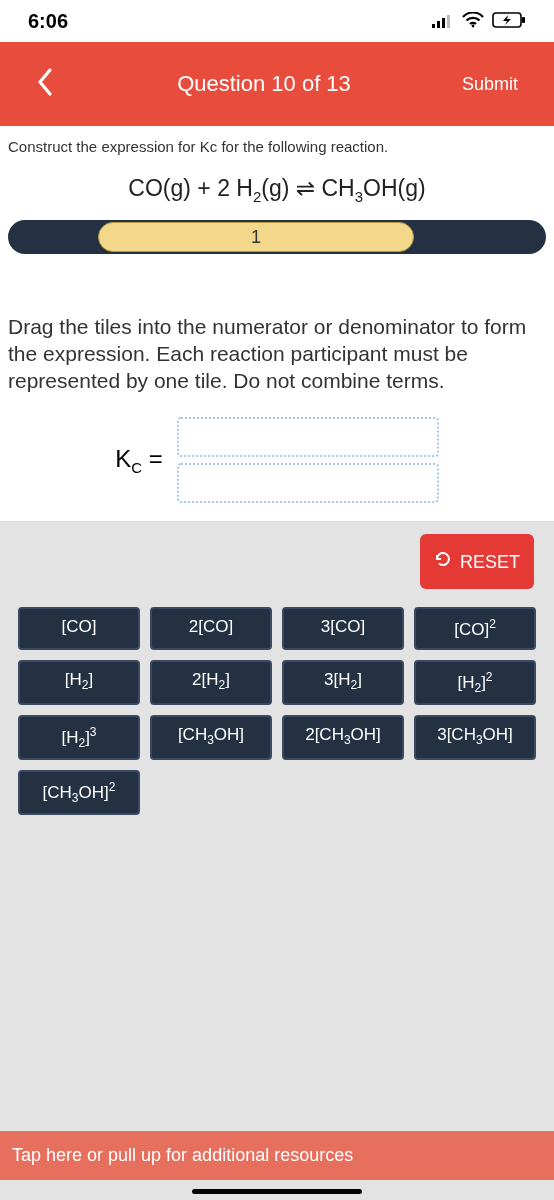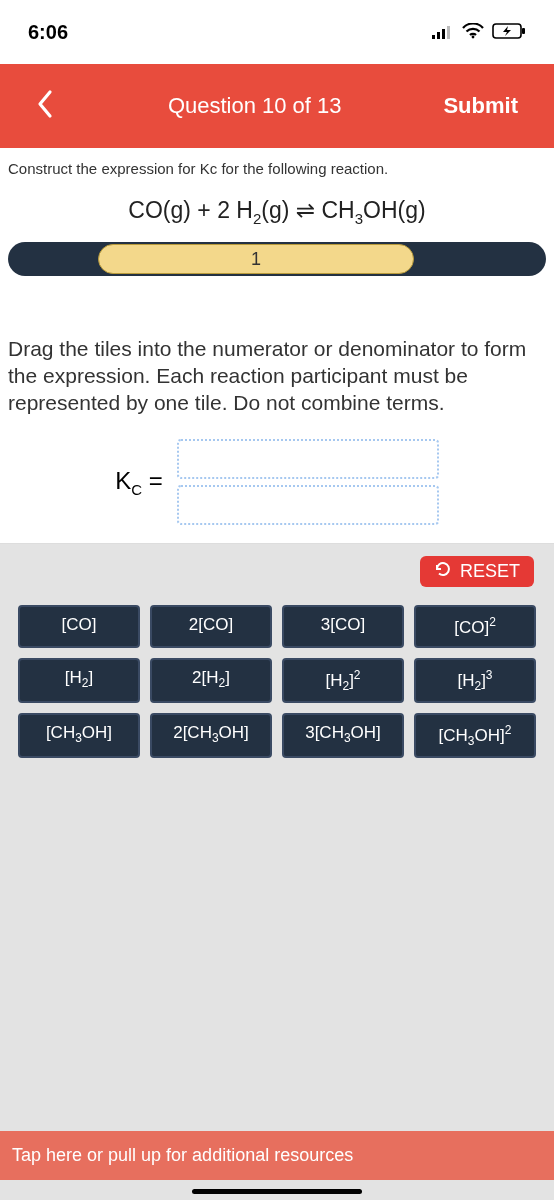--- a/index.html
+++ b/index.html
@@ -1,39 +1,39 @@
 <!DOCTYPE html>
 <html><head>
   <meta charset="utf-8">
   <style>
     * { margin: 0; padding: 0; box-sizing: border-box; }
     html, body { width: 554px; height: 1200px; font-family: -apple-system, Helvetica, Arial, sans-serif; background: #fff; overflow: hidden; }
-    .status-bar { height: 64px; display: flex; align-items: center; justify-content: space-between; padding: 0 28px; font-size: 20px; font-weight: 600; }
+    .status-bar { height: 42px; display: flex; align-items: center; justify-content: space-between; padding: 0 28px; font-size: 20px; font-weight: 600; }
     .status-left { }
     .status-right { display: flex; align-items: center; gap: 8px; }
     .app-header { background: #e84c3d; height: 84px; display: flex; align-items: center; justify-content: space-between; padding: 0 36px; color: #fff; }
     .back { width: 30px; }
     .back svg { stroke: #fff; }
     .q-title { font-size: 22px; font-weight: 400; }
-    .submit { font-size: 22px; font-weight: 700; cursor: pointer; }
+    .submit { font-size: 18px; font-weight: 400; cursor: pointer; }
     .instr1 { padding: 12px 8px 8px 8px; font-size: 15px; line-height: 1.25; color: #333; }
     .equation { text-align: center; font-size: 23px; padding: 10px 0 16px 0; color: #222; }
     .sub { font-size: 15px; vertical-align: sub; }
     .progress-wrap { padding: 0 8px; }
     .progress-track { background: #233142; height: 34px; border-radius: 18px; position: relative; }
     .progress-fill { position: absolute; left: 90px; top: 2px; bottom: 2px; width: 316px; background: #f3d88b; border-radius: 16px; display: flex; align-items: center; justify-content: center; color: #333; font-size: 18px; border: 1px solid #b89a3a; }
     .instr2 { padding: 12px 8px; font-size: 21px; line-height: 1.28; color: #333; margin-top: 48px; }
     .kc-area { display: flex; align-items: center; justify-content: center; padding: 10px 0 18px 0; }
     .kc-label { font-size: 24px; margin-right: 14px; }
     .frac { display: inline-block; }
     .dropzone { width: 262px; height: 40px; border: 2px dotted #a6c8f0; border-radius: 4px; background: #fff; }
     .frac > .dropzone + .dropzone { margin-top: 6px; }
     .tile-panel { background: #e3e3e3; padding: 12px 12px 400px 12px; border-top: 1px solid #ddd; min-height: 700px; }
     .reset-row { display: flex; justify-content: flex-end; margin-bottom: 10px; padding-right: 8px; }
-    .reset-btn { background: #e53935; color: #fff; border-radius: 6px; padding: 4px 14px; display: flex; align-items: center; gap: 8px; font-size: 18px; cursor: pointer; }
+    .reset-btn { background: #e53935; color: #fff; border-radius: 6px; padding: 16px 14px; display: flex; align-items: flex-end; gap: 8px; font-size: 18px; cursor: pointer; }
     .tile-grid { display: grid; grid-template-columns: repeat(4, 1fr); gap: 10px; padding: 8px 6px; }
     .tile { background: #233142; color: #fff; text-align: center; padding: 8px 4px; border-radius: 4px; font-size: 17px; border: 2px solid #3a4a63; cursor: grab; white-space: nowrap; overflow: hidden; }
     .tile .sub { font-size: 12px; }
     .tile .sup { font-size: 12px; vertical-align: super; }
     .bottom-bar { position: absolute; bottom: 20px; left: 0; right: 0; background: #e76f5e; color: #fff; padding: 14px 12px; font-size: 18px; }
     .home-ind { position: absolute; bottom: 6px; left: 50%; transform: translateX(-50%); width: 170px; height: 5px; background: #000; border-radius: 3px; }
   </style>
 </head>
 <body>
 
@@ -112,20 +112,21 @@
       <span>RESET</span>
     </div>
   </div>
   <div class="tile-grid" id="tile-grid">
       <div class="tile">[CO]</div>
       <div class="tile">2[CO]</div>
       <div class="tile">3[CO]</div>
       <div class="tile">[CO]<span class="sup">2</span></div>
       <div class="tile">[H<span class="sub">2</span>]</div>
       <div class="tile">2[H<span class="sub">2</span>]</div>
+      <div class="tile">3[H<span class="sub">2</span>]</div>
       <div class="tile">[H<span class="sub">2</span>]<span class="sup">2</span></div>
       <div class="tile">[H<span class="sub">2</span>]<span class="sup">3</span></div>
       <div class="tile">[CH<span class="sub">3</span>OH]</div>
       <div class="tile">2[CH<span class="sub">3</span>OH]</div>
       <div class="tile">3[CH<span class="sub">3</span>OH]</div>
       <div class="tile">[CH<span class="sub">3</span>OH]<span class="sup">2</span></div>
     </div>
 </div>
 
 <div class="bottom-bar">

